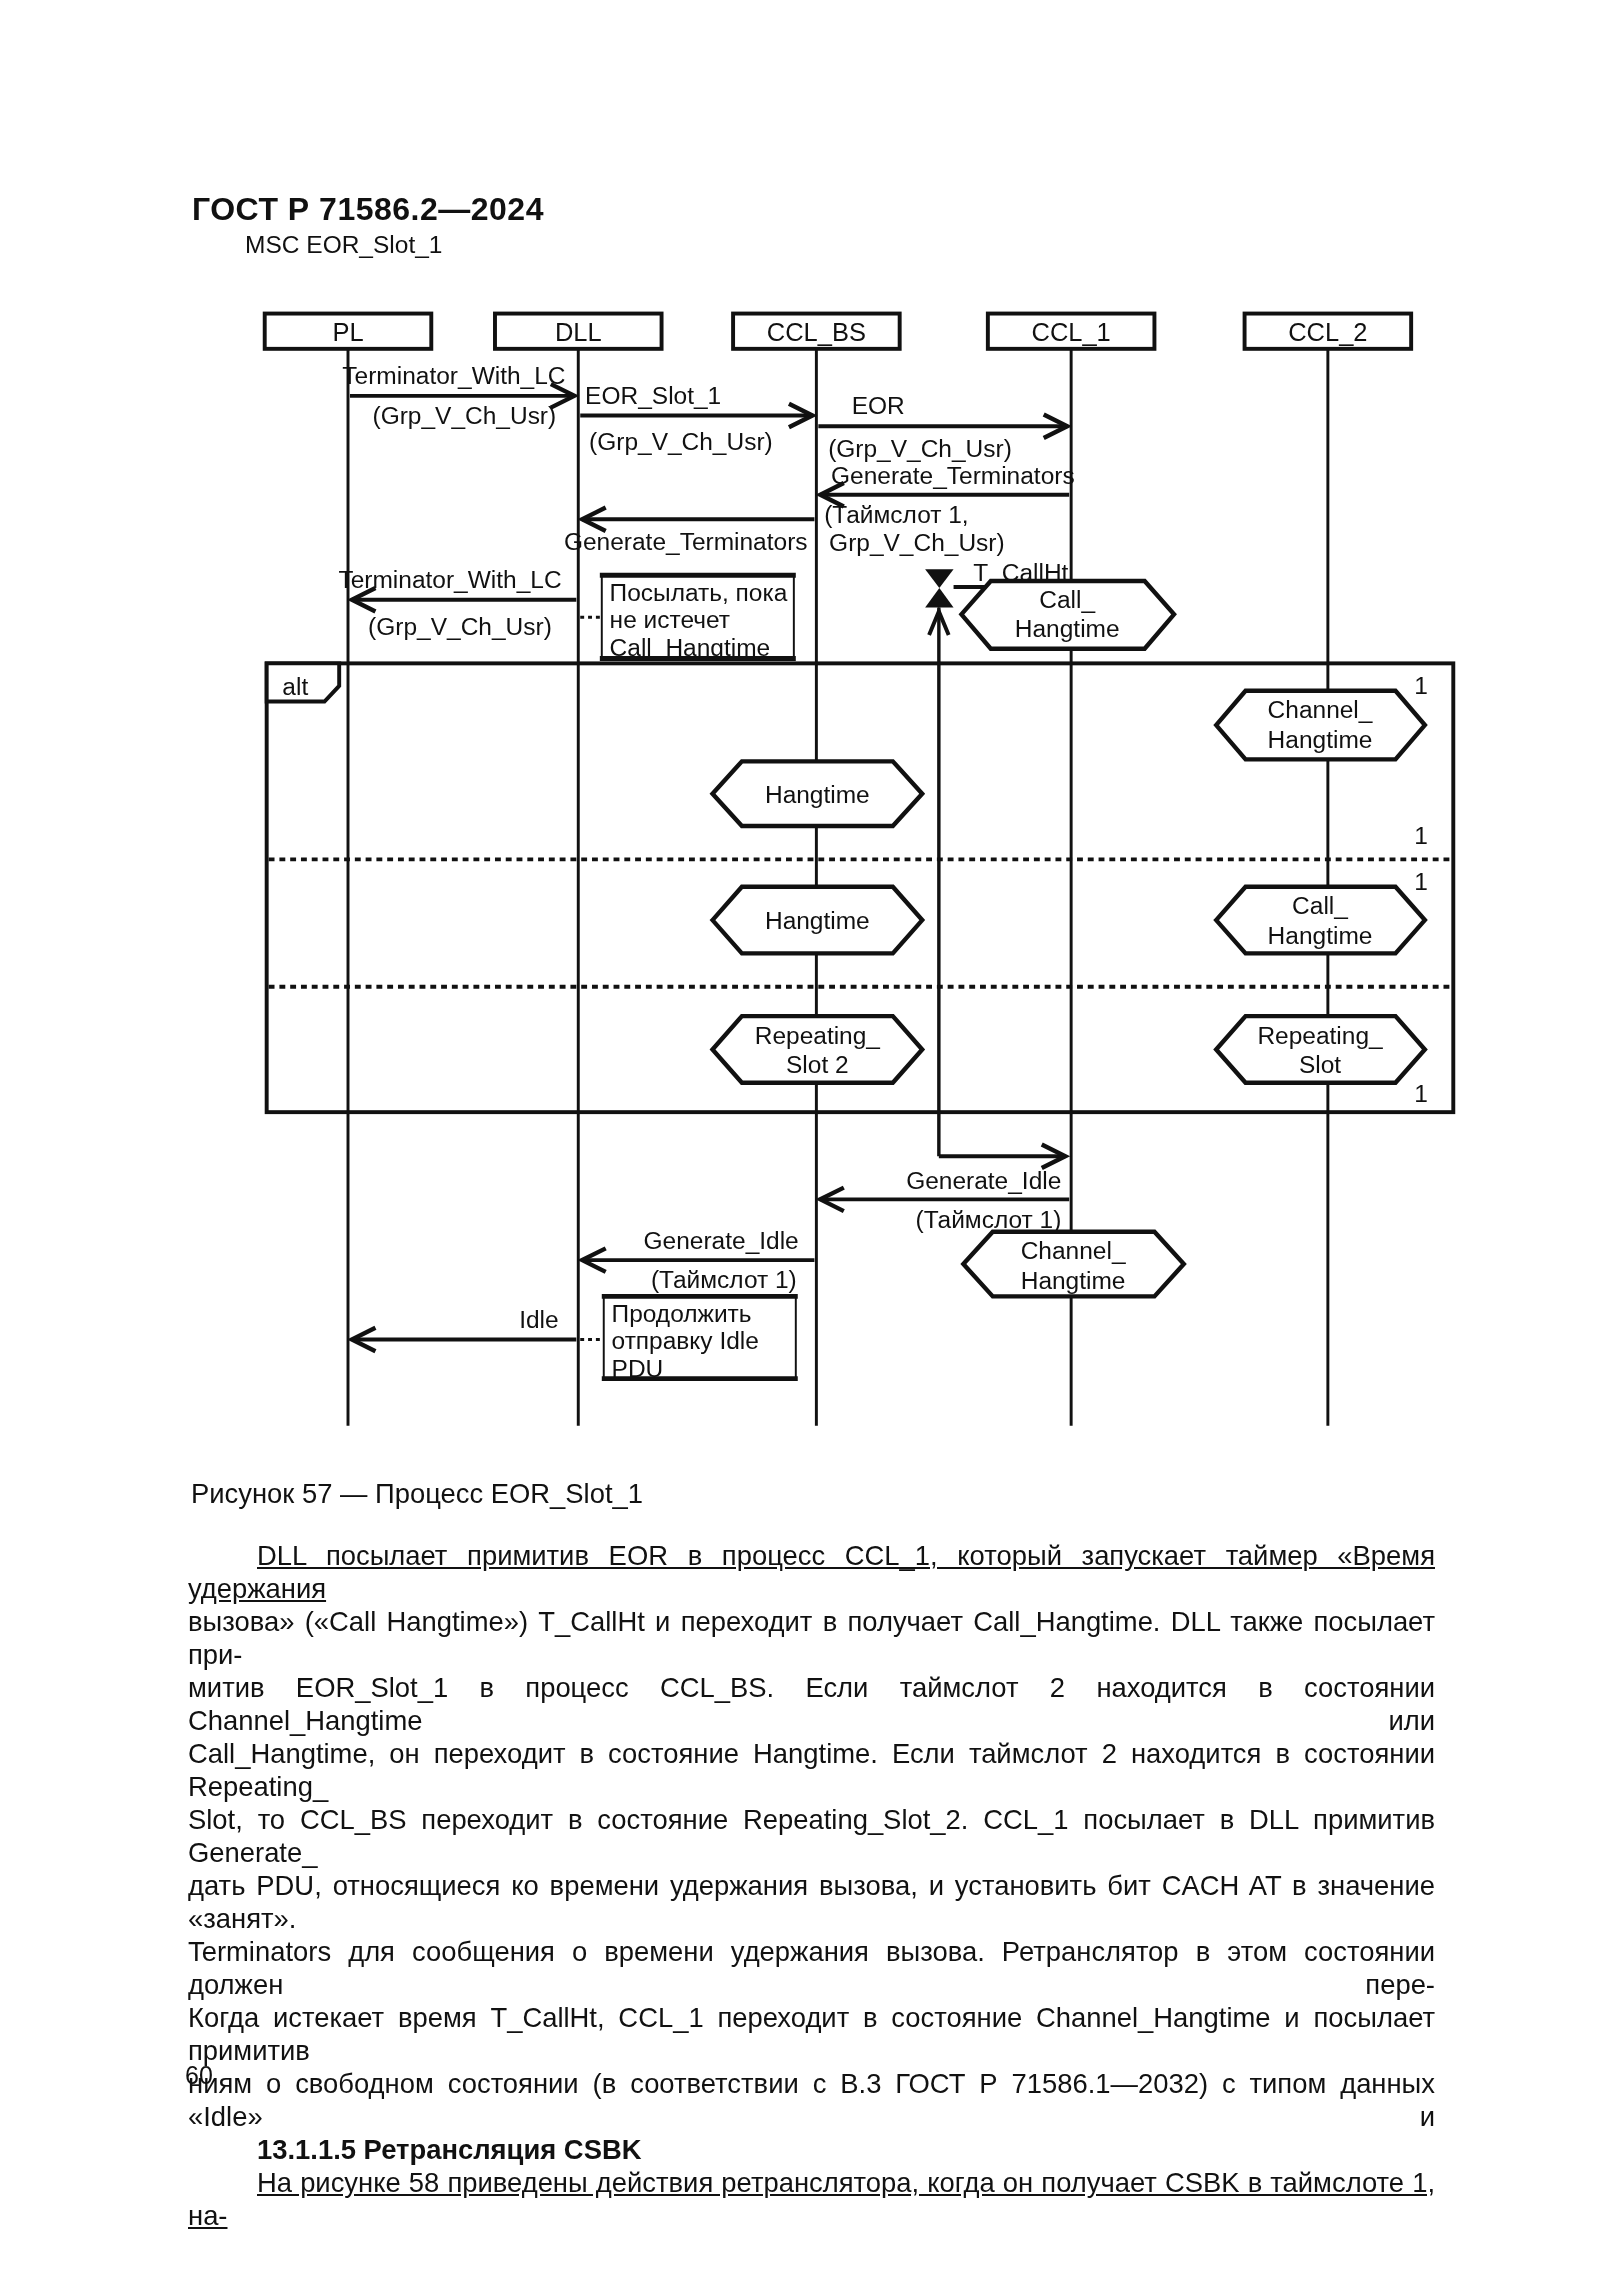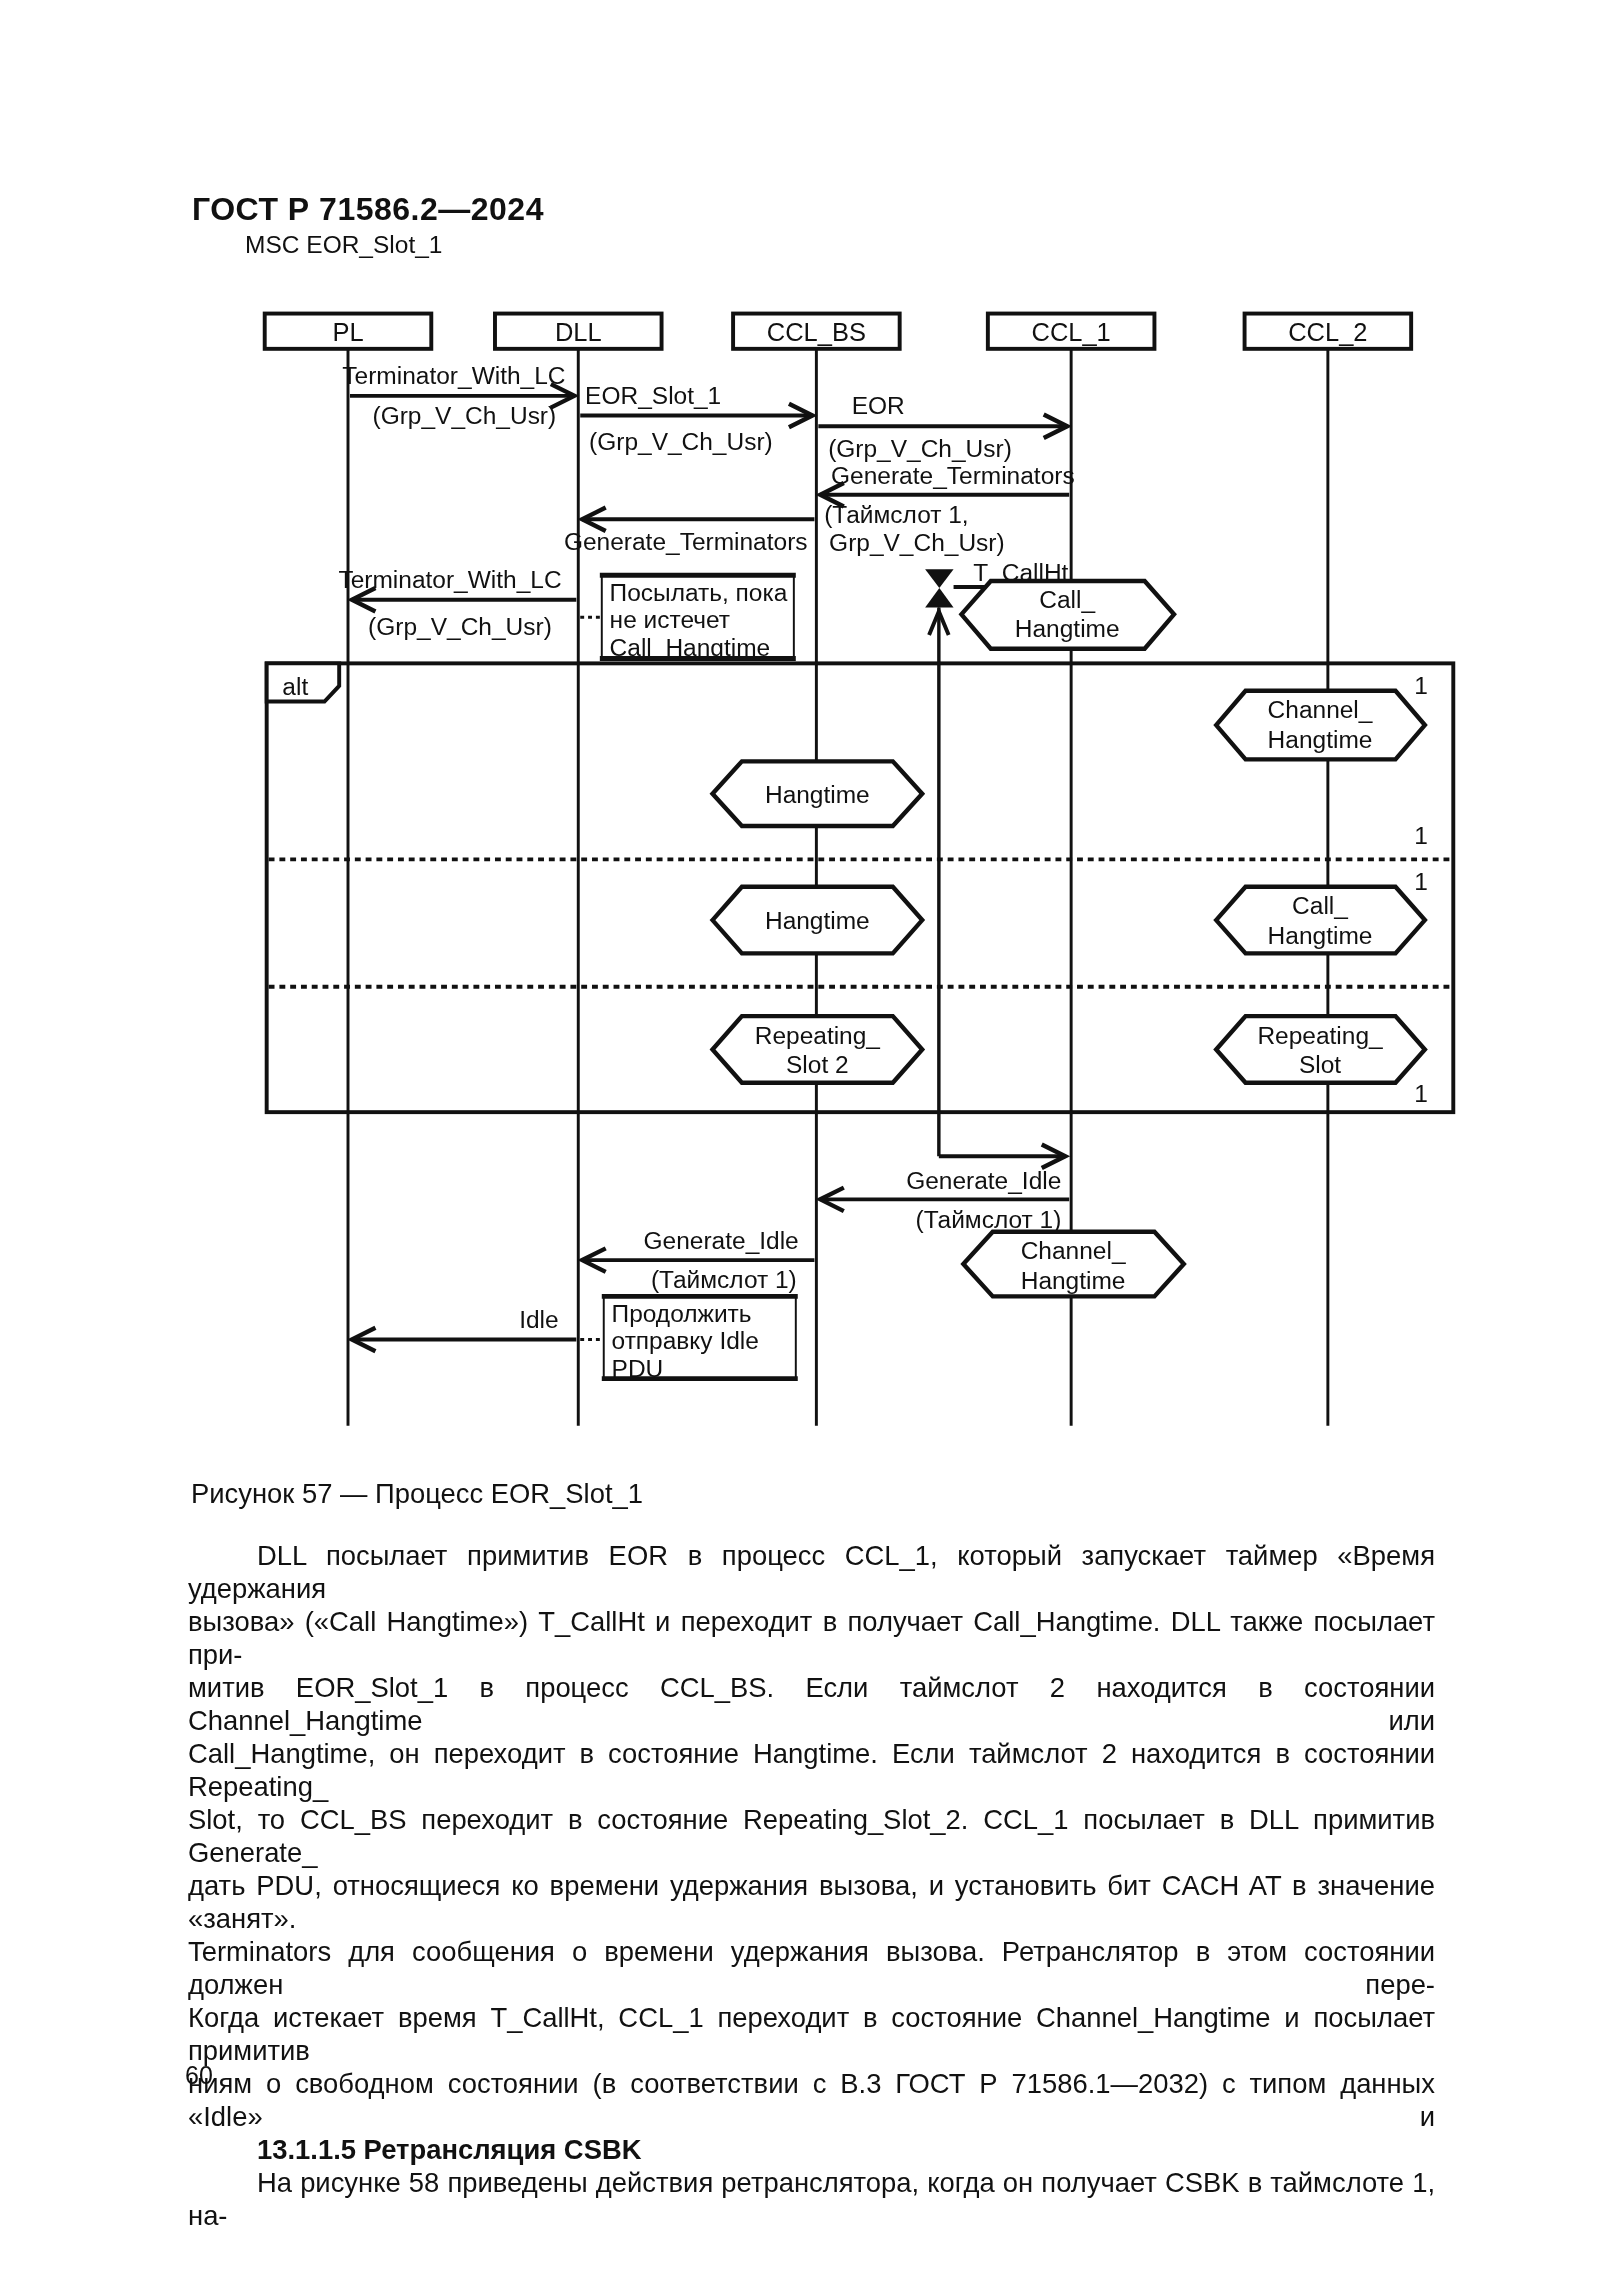--- a/index.html
+++ b/index.html
@@ -6,21 +6,21 @@
   .page{position:relative;width:1621px;height:2293px;background:#ffffff;
         font-family:"Liberation Sans",sans-serif;color:#111;overflow:hidden;margin:0 auto;}
   .doc-title{position:absolute;left:192px;top:143px;font-size:32px;font-weight:bold;letter-spacing:0.5px;margin-top:48px;}
   svg.msc{position:absolute;left:0;top:0;}
   svg.msc text{font-family:"Liberation Sans",sans-serif;font-size:25px;fill:#111;}
   svg.msc .hd{font-size:26px;}
   .caption{position:absolute;left:191px;top:1478px;width:1245px;font-size:27.4px;}
   .bodytext{position:absolute;left:188px;top:1539px;width:1247px;font-size:27.4px;line-height:33px;}
   .bl{text-align:justify;text-align-last:justify;white-space:normal;}
   .bl.last{text-align-last:left;}
-  .bl.indent{text-indent:69px;}
+  .bl.indent{text-indent:69px;text-decoration:underline;}
   .heading{font-weight:bold;text-indent:69px;}
   .pagenum{position:absolute;left:185px;top:2061px;font-size:25px;}
 </style>
 </head>
 <body>
 
 <div class="page">
 
   <div class="doc-title">ГОСТ Р 71586.2—2024</div>
 

